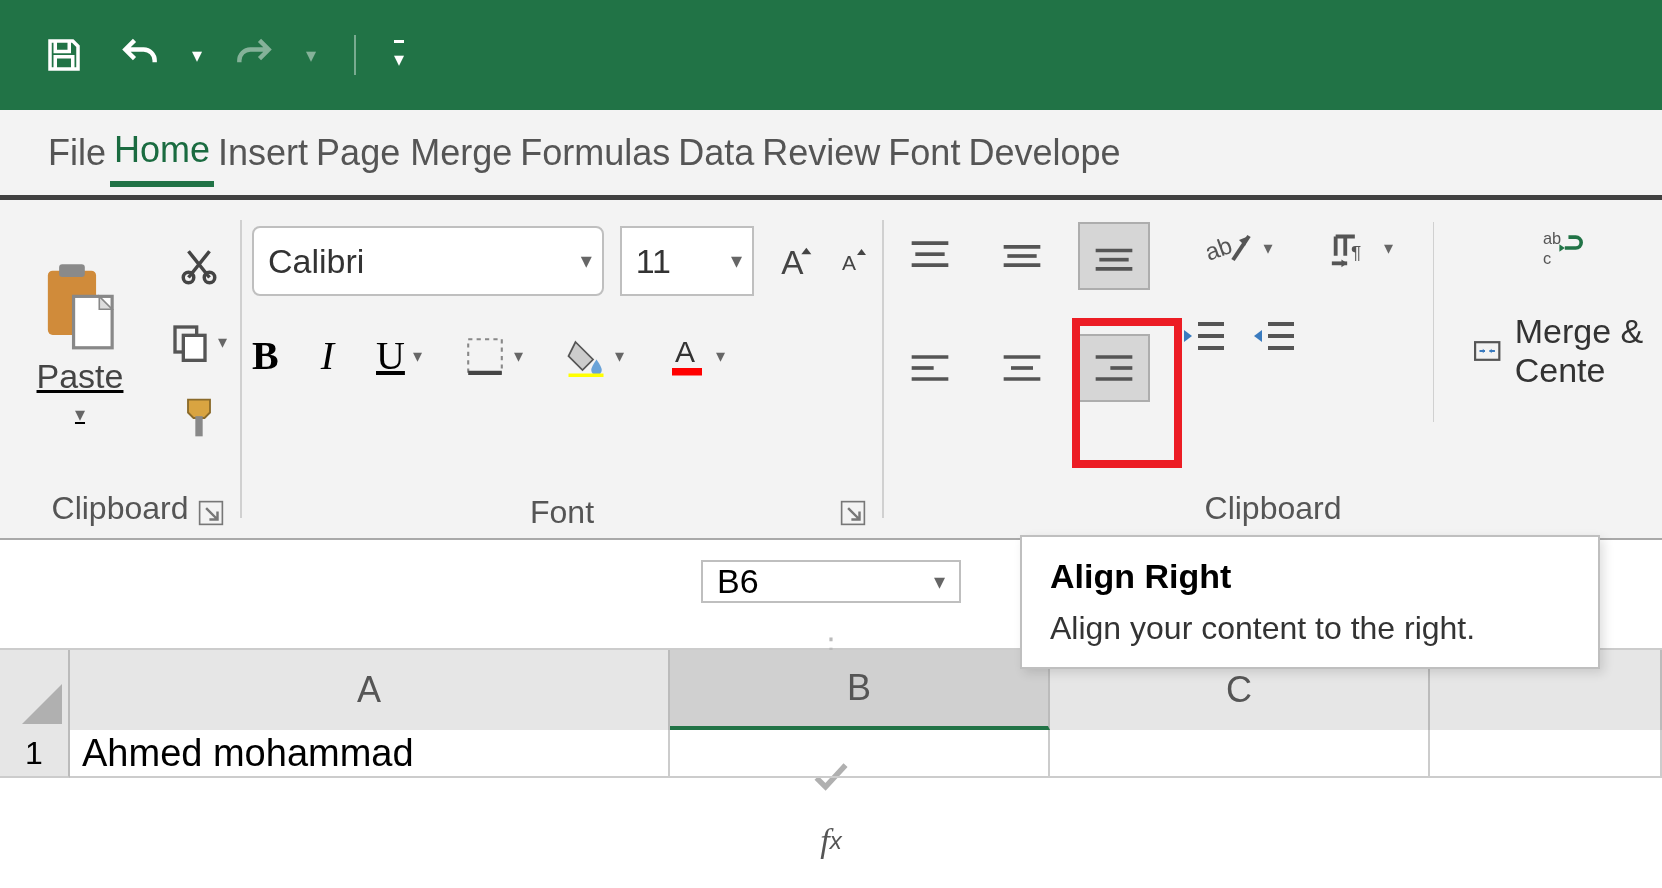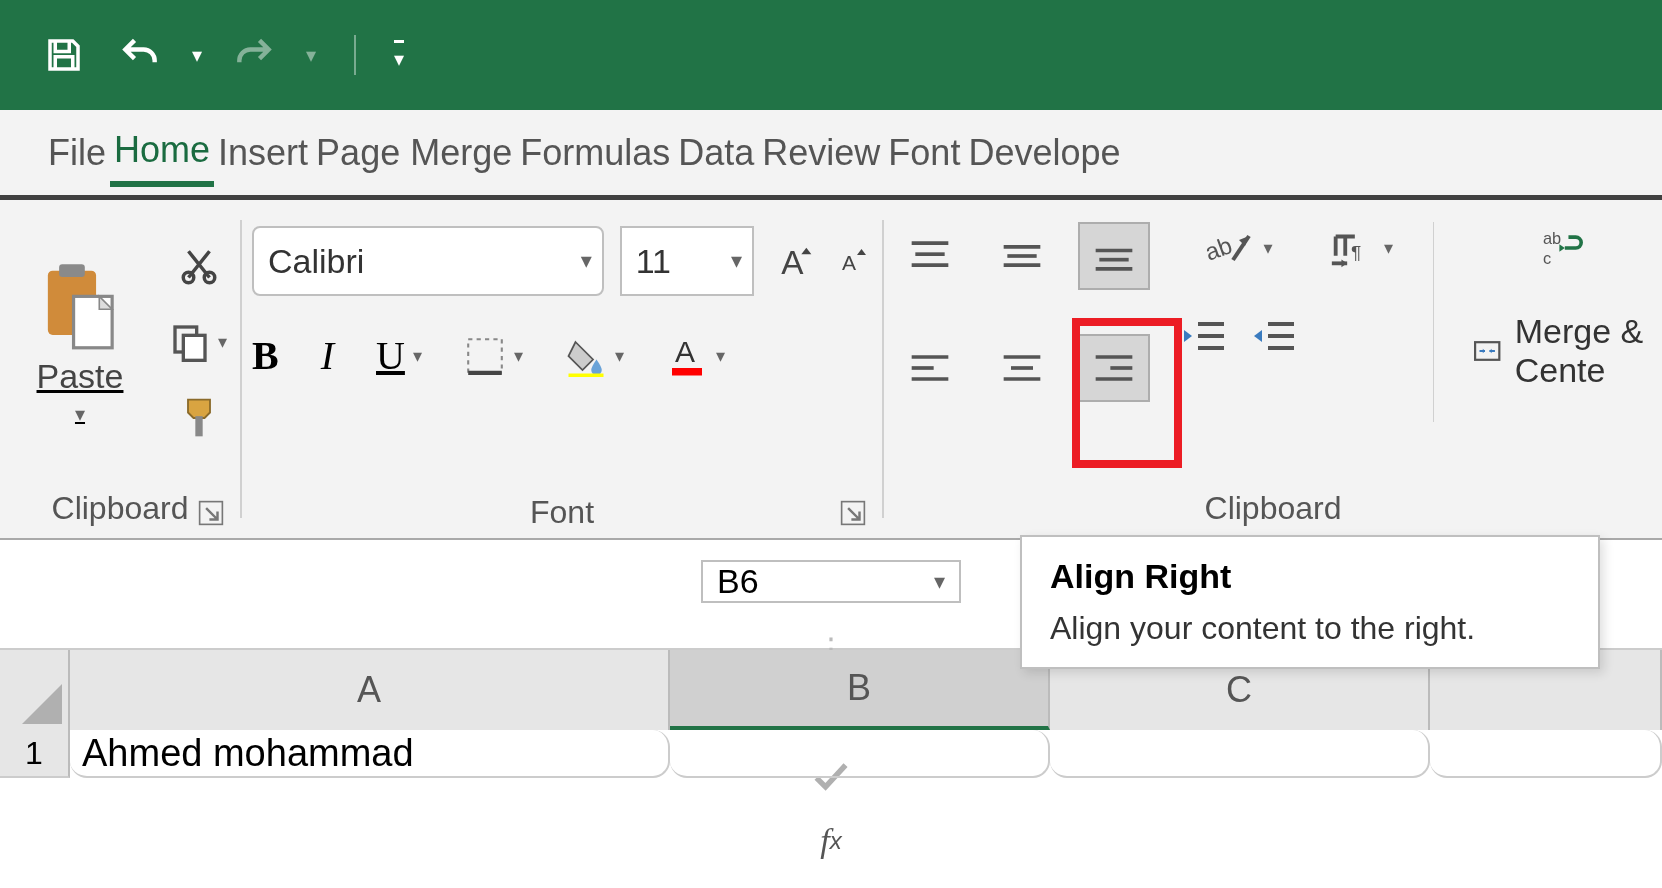--- a/index.html
+++ b/index.html
@@ -55,21 +55,21 @@
   .col-headers { height:80px; display:flex; background:#e6e6e6; border-bottom:2px solid #bbb;}
   .corner { width:70px; height:80px; background:#e6e6e6; border-right:2px solid #bbb; position:relative;}
   .corner::after { content:""; position:absolute; right:6px; bottom:6px; width:0;height:0; border-style:solid; border-width:0 0 40px 40px; border-color:transparent transparent #b0b0b0 transparent;}
   .colh { flex:none; height:80px; display:flex; align-items:center; justify-content:center; font-size:36px; color:#555; border-right:2px solid #bbb; background:#e6e6e6;}
   .colh.selected { background:#d0d0d0; border-bottom:4px solid #217346;}
   .colA{width:600px;} .colB{width:380px;} .colC{width:380px;} .colD{width:232px;}
 
   
   .data-rows { display:flex; }
   .rowh { width:70px; height:68px; display:flex; align-items:center; justify-content:center; font-size:32px; border-right:2px solid #bbb; border-bottom:2px solid #ccc; background:#e6e6e6;}
-  .cell { height:68px; border-right:2px solid #ccc; border-bottom:2px solid #ccc; font-size:34px; padding-left:12px; display:flex; align-items:center;border-radius:17px;}
+  .cell { height:68px; border-right:2px solid #ccc; border-bottom:2px solid #ccc; font-size:34px; padding-left:12px; display:flex; align-items:center;}
 
   
   .tooltip { position:absolute; background:#fff; border:2px solid #bfbfbf; box-shadow:4px 4px 10px rgba(0,0,0,.12); padding:20px 28px; width:580px;}
   .tooltip h3 { font-size:34px; font-weight:700; margin-bottom:14px;}
   .tooltip p { font-size:32px; color:#333;}
 
   svg { display:block; }
 </style>
 </head>
 <body>

